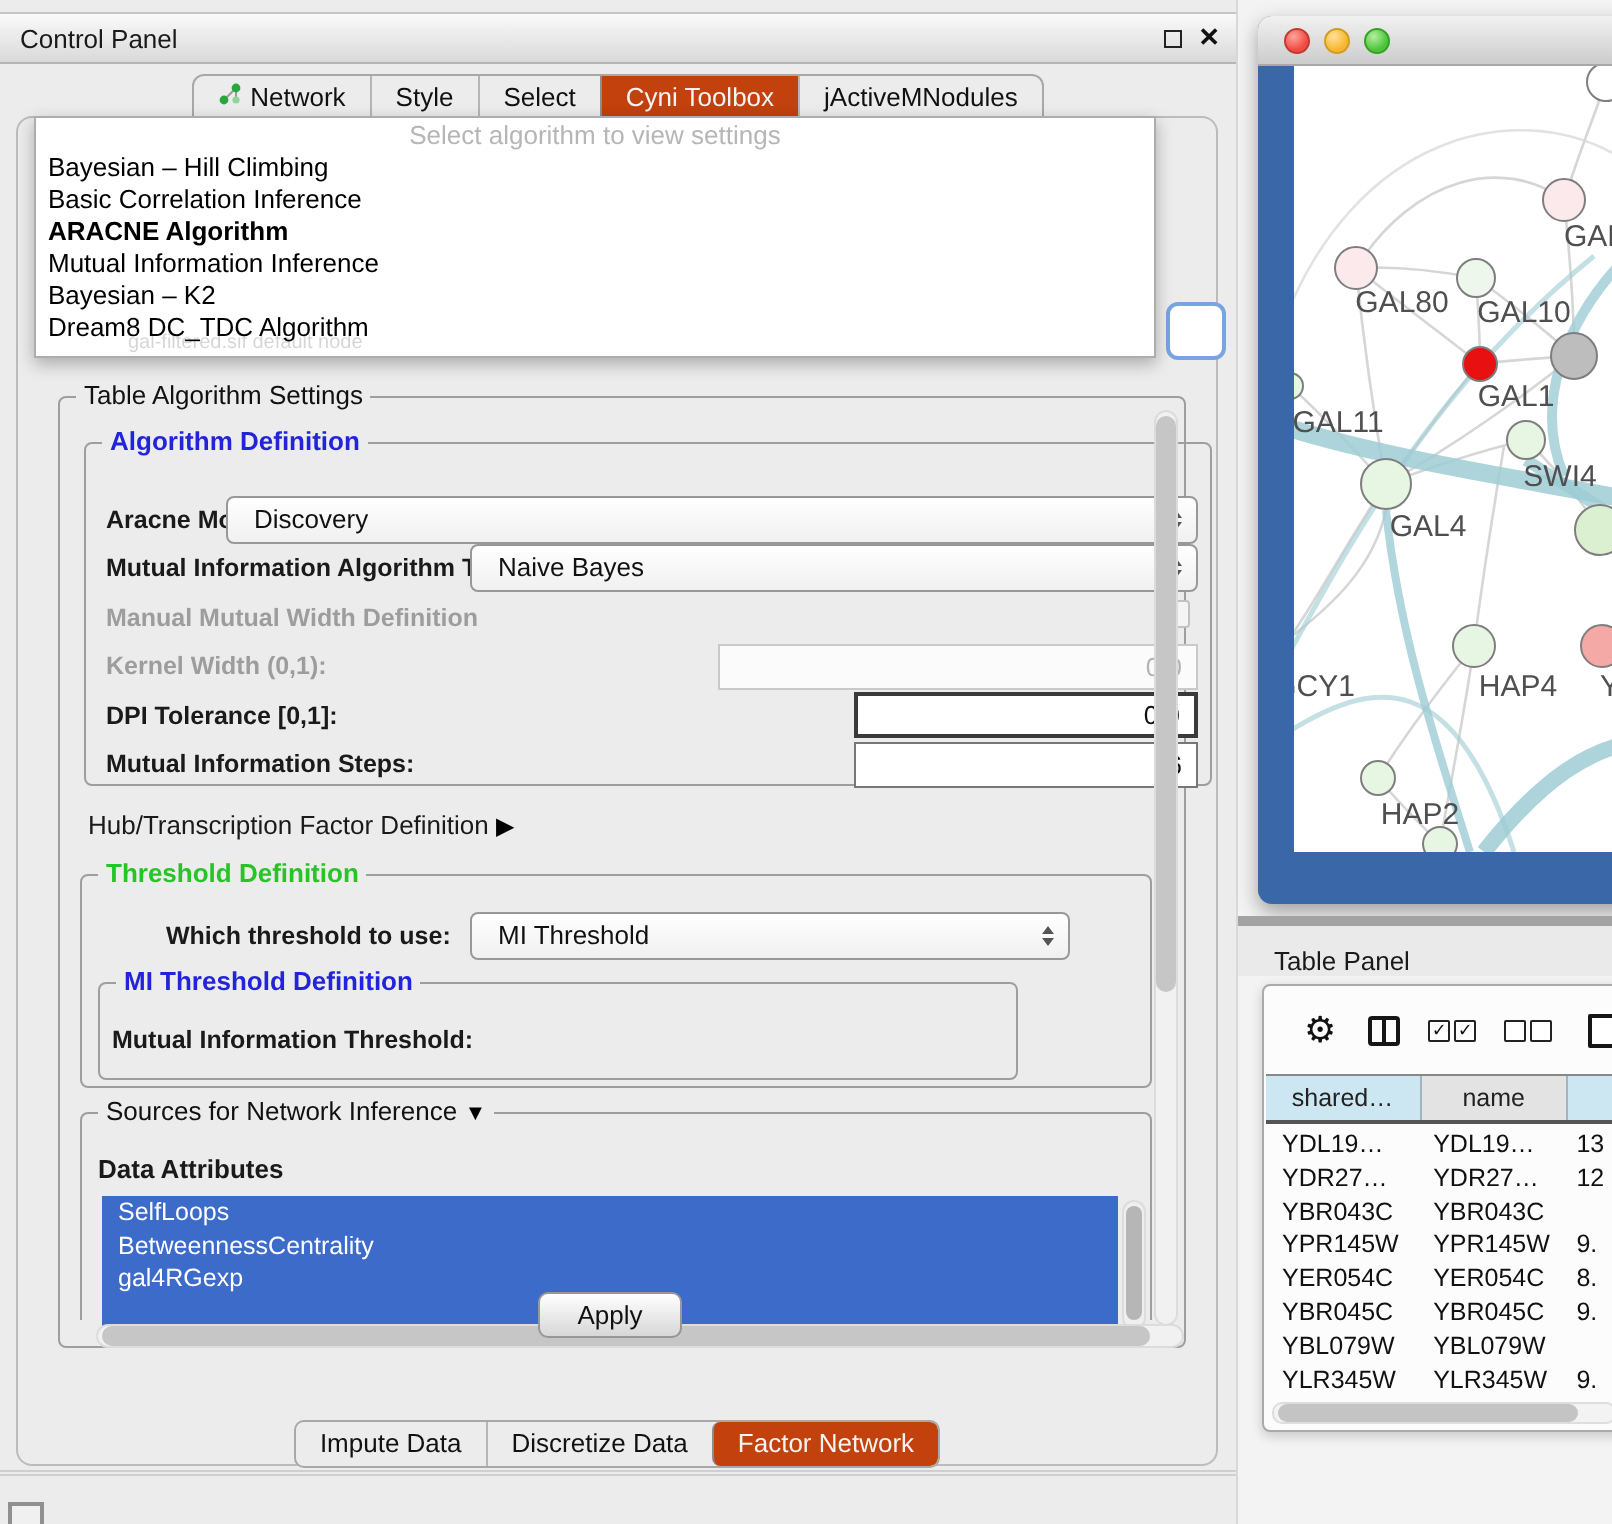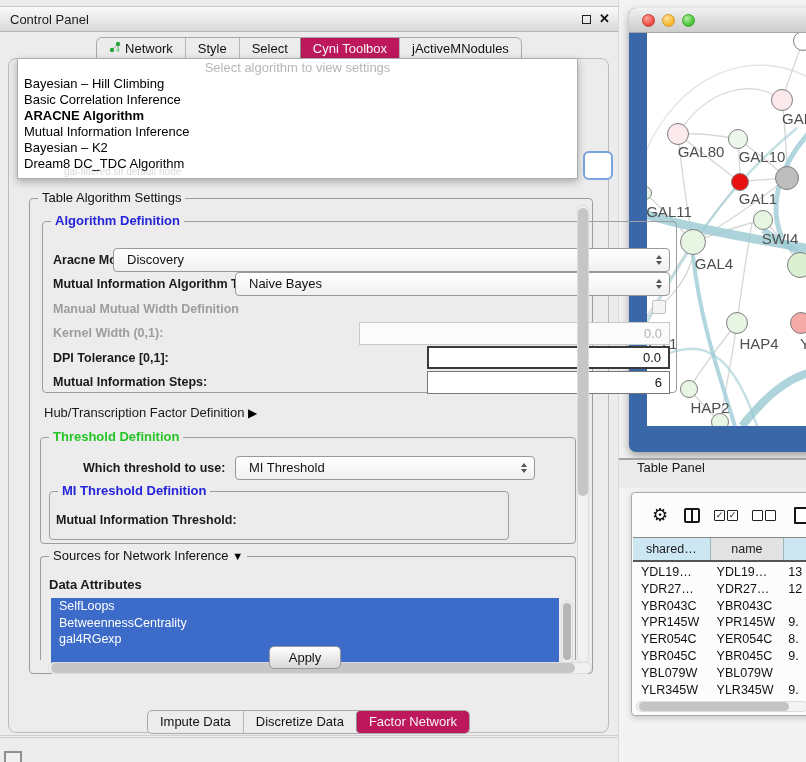--- a/index.html
+++ b/index.html
@@ -20,21 +20,21 @@
   .cp-title { font-size:13px; color:#1a1a1a; margin-left:10px; }
   .float-icon { position:absolute; right:27px; top:8px; width:9px; height:9px; border:1.5px solid #222; }
   .close-icon { position:absolute; right:8px; top:4px; font-size:13px; font-weight:bold; color:#111; }
   .close-icon::after { content:"✕"; }
 
   .tabbar { position:absolute; left:0; top:30px; width:100%; display:flex; justify-content:center; }
   .tabs { display:flex; border:1px solid #a8a8a8; border-radius:6px 6px 0 0; background:#ececec; overflow:hidden; }
   .tab { padding:3px 12px 4px 12px; font-size:13px; color:#111; border-left:1px solid #b5b5b5;
          display:flex; align-items:center; gap:4px; white-space:nowrap; }
   .tab:first-child { border-left:none; }
-  .tab.sel { background:#be185d; color:#f4f4f4; border-left-color:#8d8d8d; }
+  .tab.sel { background:#c2410c; color:#f4f4f4; border-left-color:#8d8d8d; }
 
   .cp-content { position:absolute; left:8px; top:51px; width:601px; height:675px;
         border:1px solid #bcbcbc; border-radius:8px; background:#ececec; }
 
   
   .hidden-combo { position:absolute; left:574px; top:92px; width:30px; height:29px;
         border:2px solid #79a4e2; border-radius:6px; background:#fff; z-index:5; }
 
   
   .popup { position:absolute; left:17px; top:51px; width:561px; height:121px; background:#fff;
@@ -111,21 +111,21 @@
   .light { width:13px; height:13px; border-radius:50%; }
   .light.red    { background:radial-gradient(circle at 35% 30%, #ffa49c, #ee4b41 65%); border:1px solid #c23a31; }
   .light.yellow { background:radial-gradient(circle at 35% 30%, #ffe09a, #f5b72f 65%); border:1px solid #d19c23; }
   .light.green  { background:radial-gradient(circle at 35% 30%, #b4f0a0, #4cc439 65%); border:1px solid #36a126; }
   .net-canvas { position:absolute; left:18px; top:25px; width:174px; height:393px; background:#fff; overflow:hidden; }
   .node { position:absolute; border-radius:50%; border:1px solid #7e7e7e; }
   .node-label { position:absolute; width:90px; text-align:center; font-size:15px; color:#4f4f4f; white-space:nowrap; }
 
   
   .tp-header { position:absolute; left:0; top:458px; width:188px; height:30px; background:#eaeaea;
-        border-top:2px solid #a3a3a3; display:flex; align-items:flex-start; }
+        border-top:5px solid #a3a3a3; display:flex; align-items:flex-end; }
   .tp-title { font-size:13px; color:#1a1a1a; margin-left:18px; }
 
   .tablewin { position:absolute; left:12px; top:492px; width:184px; height:224px;
         background:#fcfcfc; border:1px solid #aaa; border-radius:4px; box-shadow:0 2px 6px rgba(0,0,0,.18); }
   .table-toolbar { position:absolute; left:0; top:0; width:100%; height:44px; display:flex; align-items:center; }
   .gear { margin-left:20px; font-size:18px; color:#111; line-height:18px; }
   .gear::after { content:"⚙"; }
   .colicon { margin-left:16px; width:16px; height:15px; border:2px solid #161616; border-radius:2px; position:relative; }
   .colicon::after { content:""; position:absolute; left:5px; top:0; bottom:0; width:2px; background:#161616; }
   .cbpair { margin-left:14px; display:flex; gap:2px; }
@@ -336,21 +336,21 @@
         </div>
     </div>
 
     <div class="cp-content">
 
       <div class="hidden-combo"></div>
 
       <div class="settings" style="left:20px; top:139px;">
         <span class="legend">Table Algorithm Settings</span>
 
-        <div class="grp" style="left:12px; top:22px; width:635px; height:172px;">
+        <div class="grp" style="left:12px; top:22px; width:564px; height:172px;">
           <span class="legend blue">Algorithm Definition</span>
 
           <span class="lbl" style="left:10px; top:31px;">Aracne Mode:</span>
           <div class="combo" style="left:70px; top:26px; right:6px;">
             <span>Discovery</span>
             <span class="spin"></span>
           </div>
 
           <span class="lbl" style="left:10px; top:55px;">Mutual Information Algorithm Type:</span>
           <div class="combo" style="left:192px; top:50px; right:6px;">

